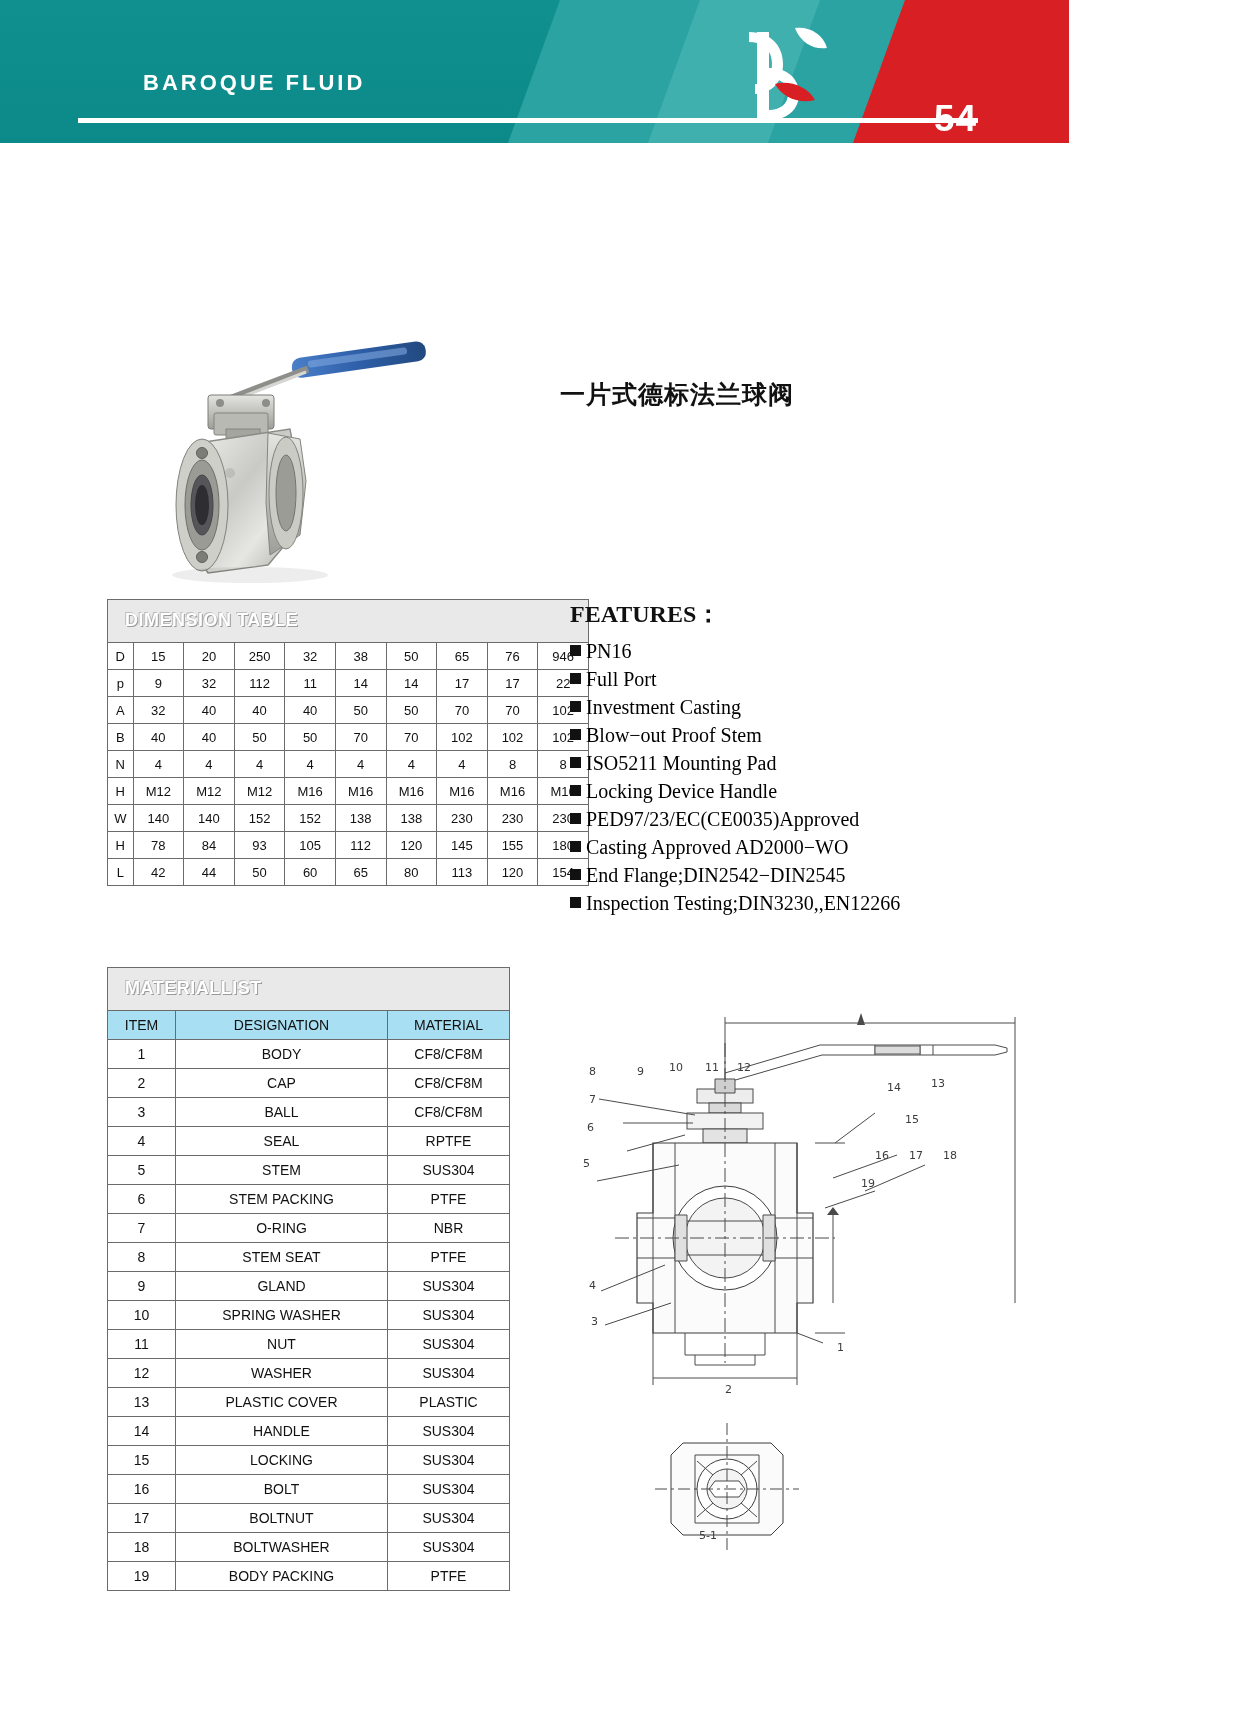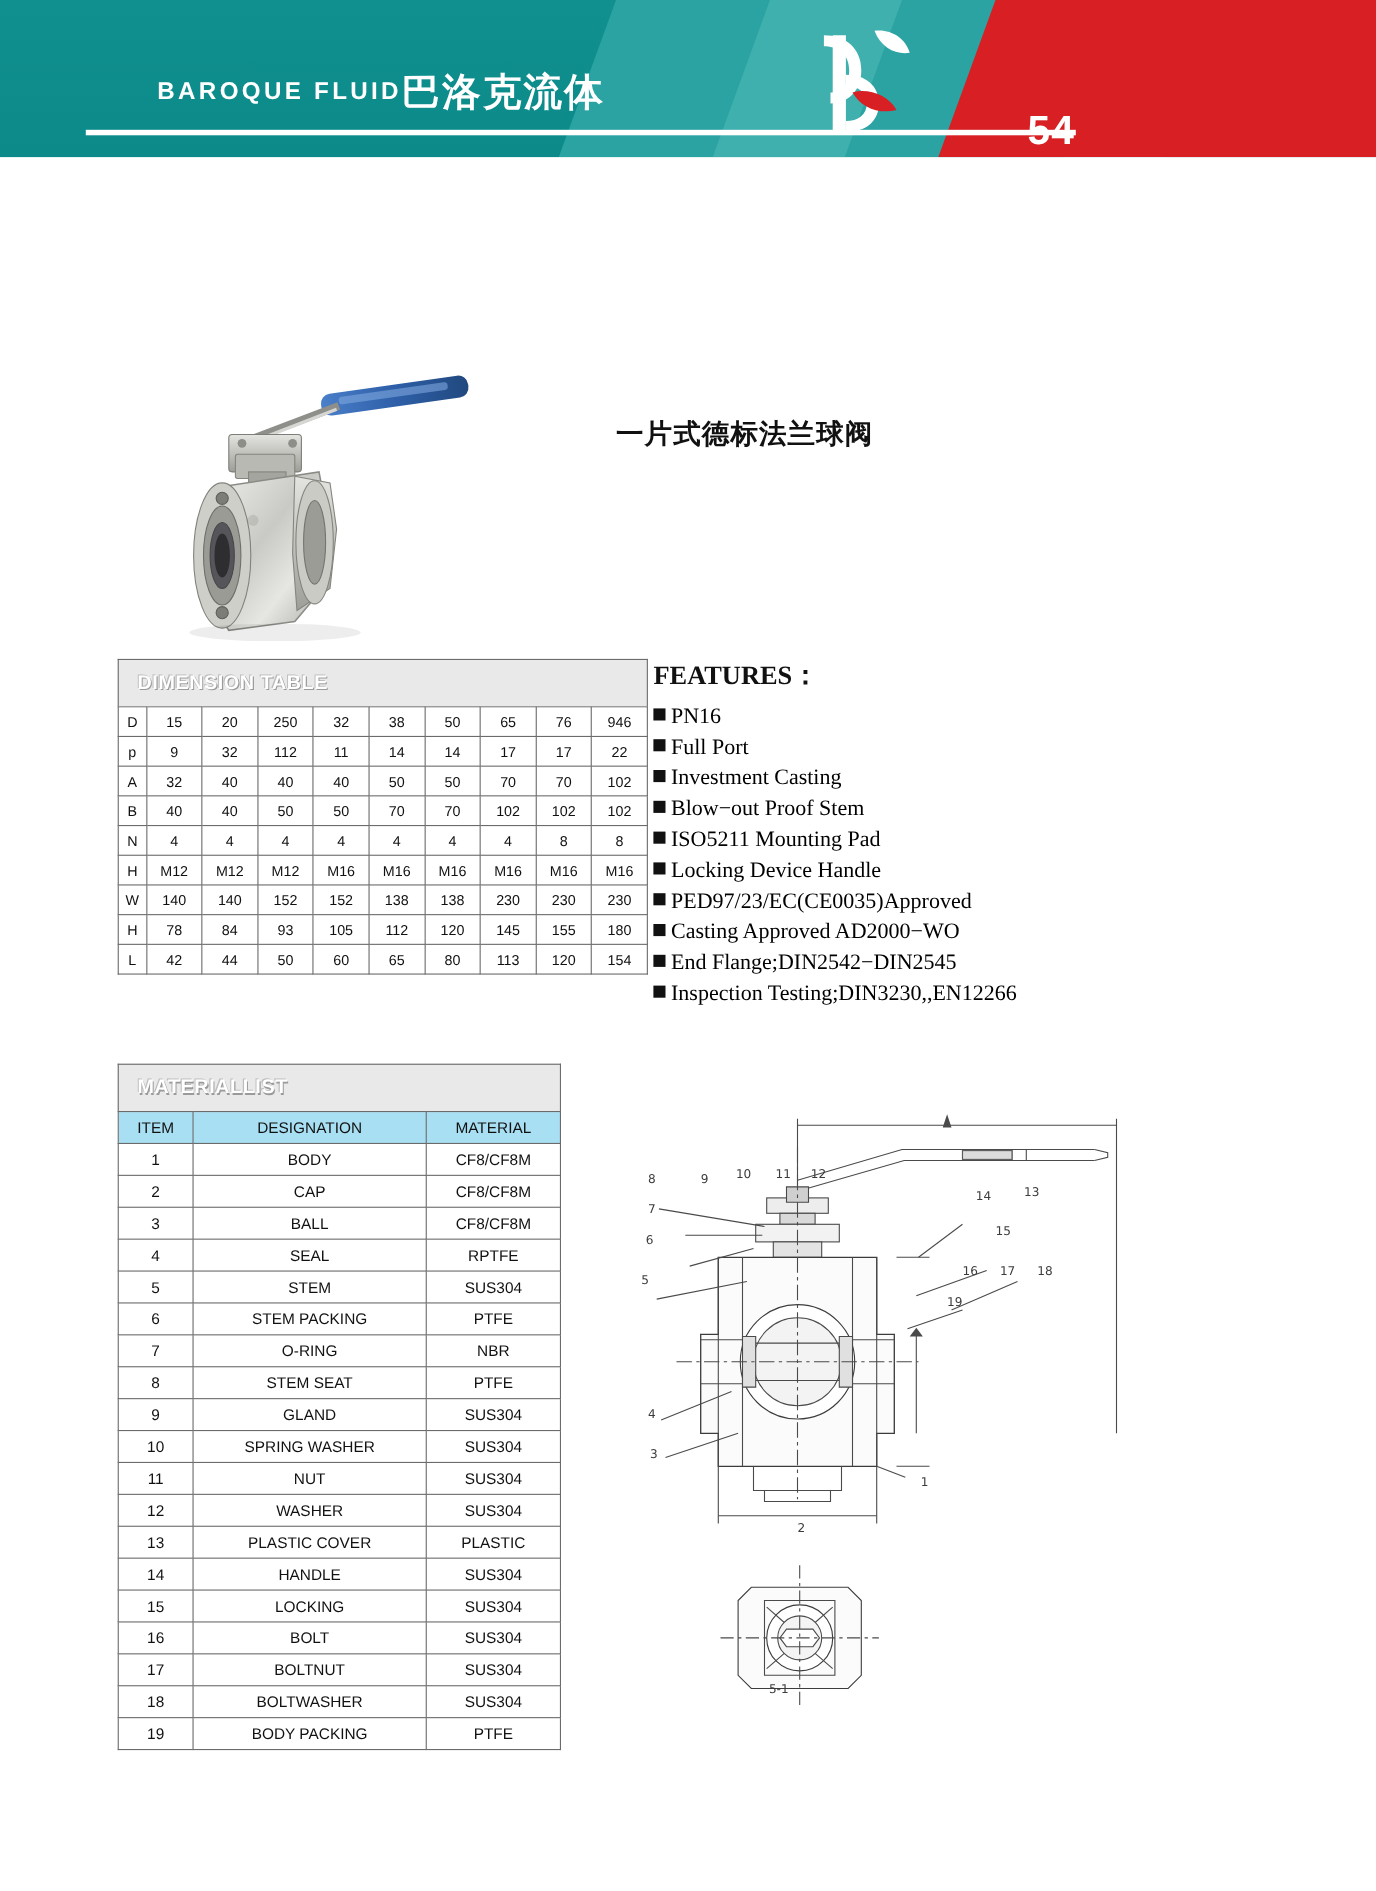--- a/index.html
+++ b/index.html
@@ -8,21 +8,21 @@
     width:1251px; height:1719px;
     background:#ffffff;
     font-family:"Liberation Sans", sans-serif;
     position:relative;
     overflow:hidden;
   }
 
   
   .header {
     position:relative;
-    width:1251px; height:143px;
+    width:1069px; height:143px;
     background:#0f8f8f;
     overflow:hidden;
   }
   .header-teal-dark {
     position:absolute; left:0; top:0; width:1251px; height:143px;
     background:linear-gradient(180deg,#10908f 0%,#0c8a8a 100%);
   }
   .hdr-diag-light {
     position:absolute;
     top:0; left:560px; width:460px; height:143px;
@@ -137,21 +137,21 @@
     position:absolute; left:107px; top:824px; width:403px;
   }
   .mat-head td { background:#a8dff2; font-weight:bold; font-size:14px; height:28px;}
   table.mat td { font-size:14px; height:29px; }
   .mat-col-item { width:68px; }
   .mat-col-desig { width:212px; }
   .mat-col-mat { width:122px; }
 
   
   .features {
-    position:absolute; left:594px; top:455px; width:640px;
+    position:absolute; left:570px; top:455px; width:640px;
   }
   .feat-title {
     font-family:"Liberation Serif", serif;
     font-size:24px; font-weight:bold; color:#111; margin-bottom:7px;
   }
   .feat-item {
     font-family:"Liberation Serif", serif;
     font-size:20px; color:#000000; line-height:28px;
     white-space:nowrap;
   }
@@ -186,21 +186,20 @@
       <g fill="#d81f24">
         <path d="M62 6 C76 6 86 14 90 26 C78 26 66 18 62 6 Z" opacity="0"></path>
       </g>
       <path d="M40 60 C54 56 72 62 80 76 C64 80 48 74 40 60 Z" fill="#d81f24"></path>
       <path d="M6 6 L18 6 L18 100 L6 100 Z" fill="#ffffff" opacity="0"></path>
     </svg>
   </div>
 
   <div class="hdr-white-line"></div>
   <div class="brand-en">BAROQUE FLUID</div>
-  <div class="brand-cn">巴洛克流体</div>
   <div class="page-num">54</div>
 </div>
 <div class="header-bottom-rule"></div>
 
 <div class="page">
 
   <div class="photo-box">
     <svg width="400" height="280" viewBox="0 0 400 280">
       <defs>
         <linearGradient id="steel" x1="0" y1="0" x2="1" y2="1">

